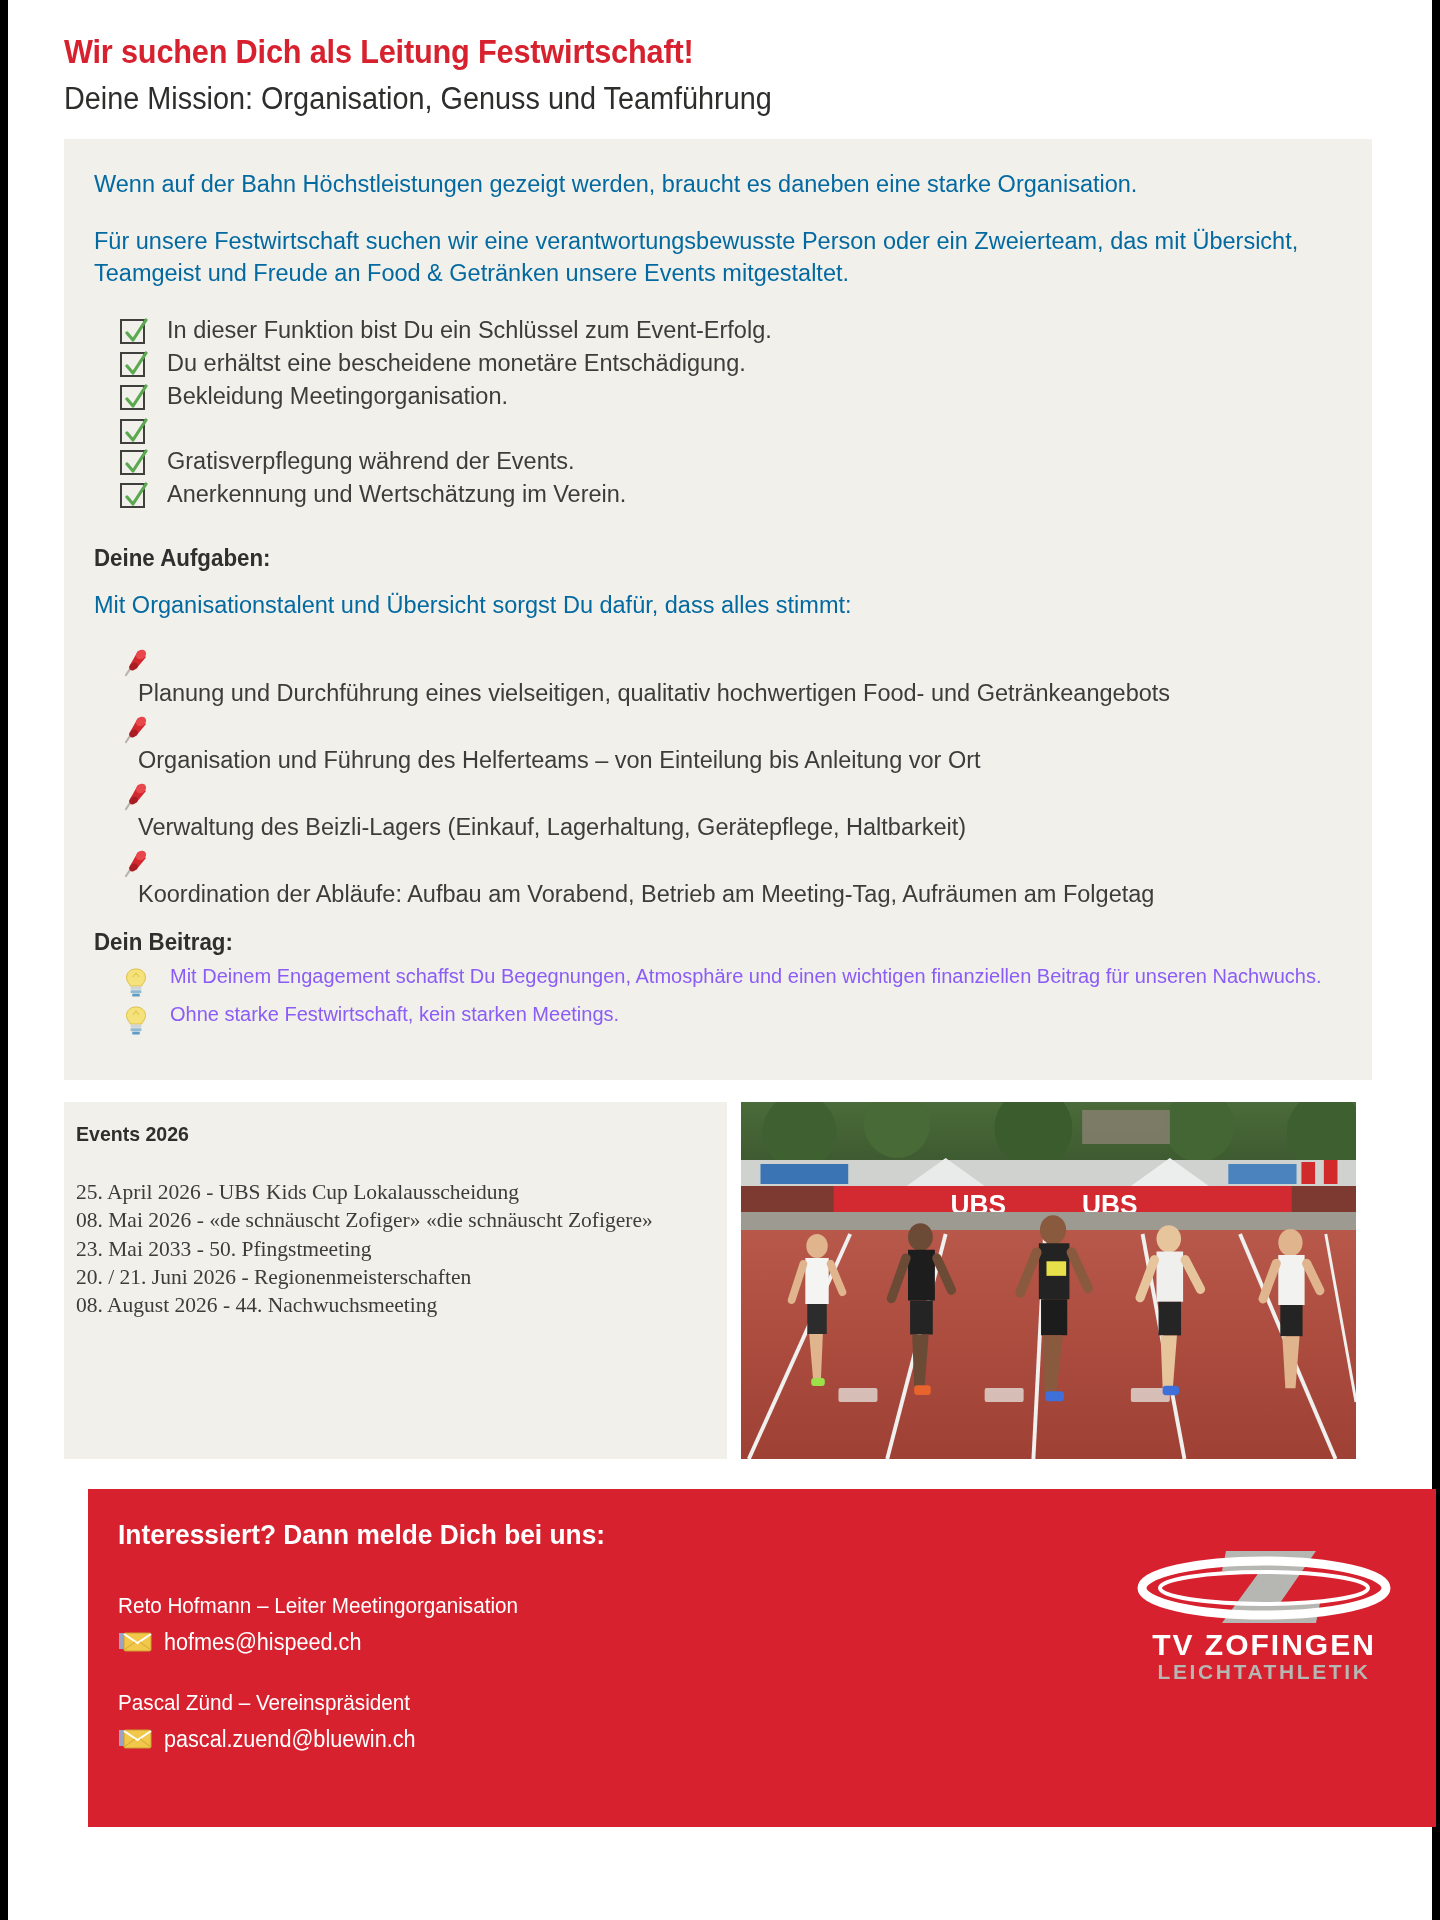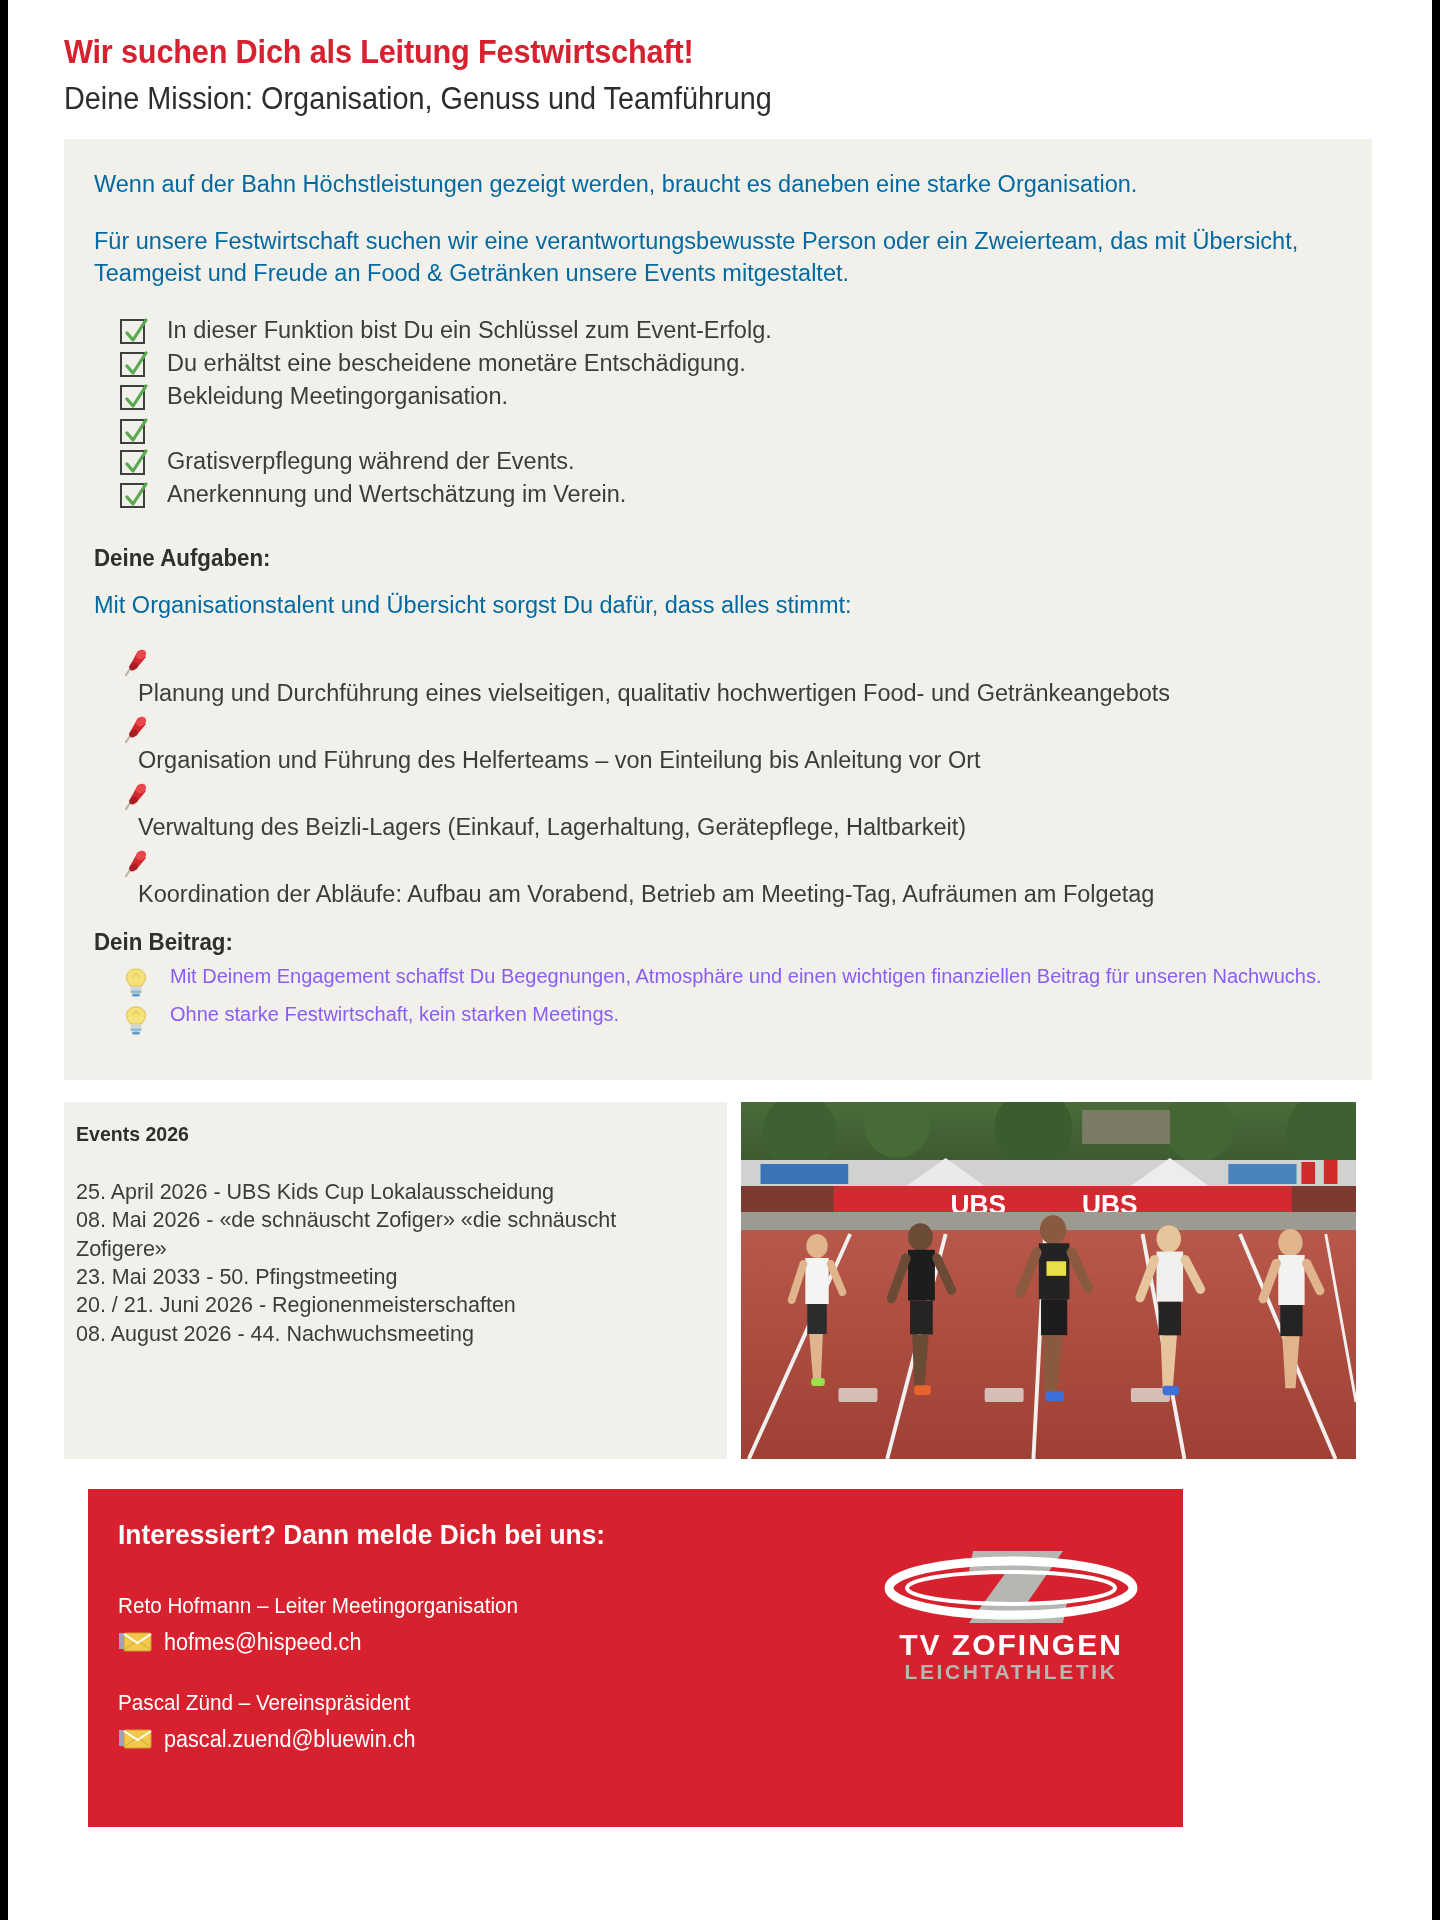--- a/index.html
+++ b/index.html
@@ -169,34 +169,35 @@
     font-family:"Liberation Sans Narrow","Liberation Sans",sans-serif;
     transform:scaleX(0.93);
     transform-origin:left center;
     margin:0 0 32px 0;
   }
   .events-list{list-style:none;margin:0;padding:0;}
   .events-list li{
     font-size:21.5px;
     line-height:1.32;
     color:#3c3c3a;
+    font-family:Liberation Serif, serif;
   }
   .photo{
     width:615px;
     height:357px;
     position:relative;
     overflow:hidden;
     background:#7d3a30;
   }
   .photo svg{display:block;width:100%;height:100%;}
 
   
   .contact{
     margin:30px 40px 0 80px;
-    width:1095px;
+    width:1348px;
     background:#d7212e;
     box-sizing:border-box;
     padding:30px 34px 40px 30px;
     position:relative;
     min-height:268px;
   }
   .contact-head{
     font-size:28px;
     font-weight:700;
     color:#ffffff;

